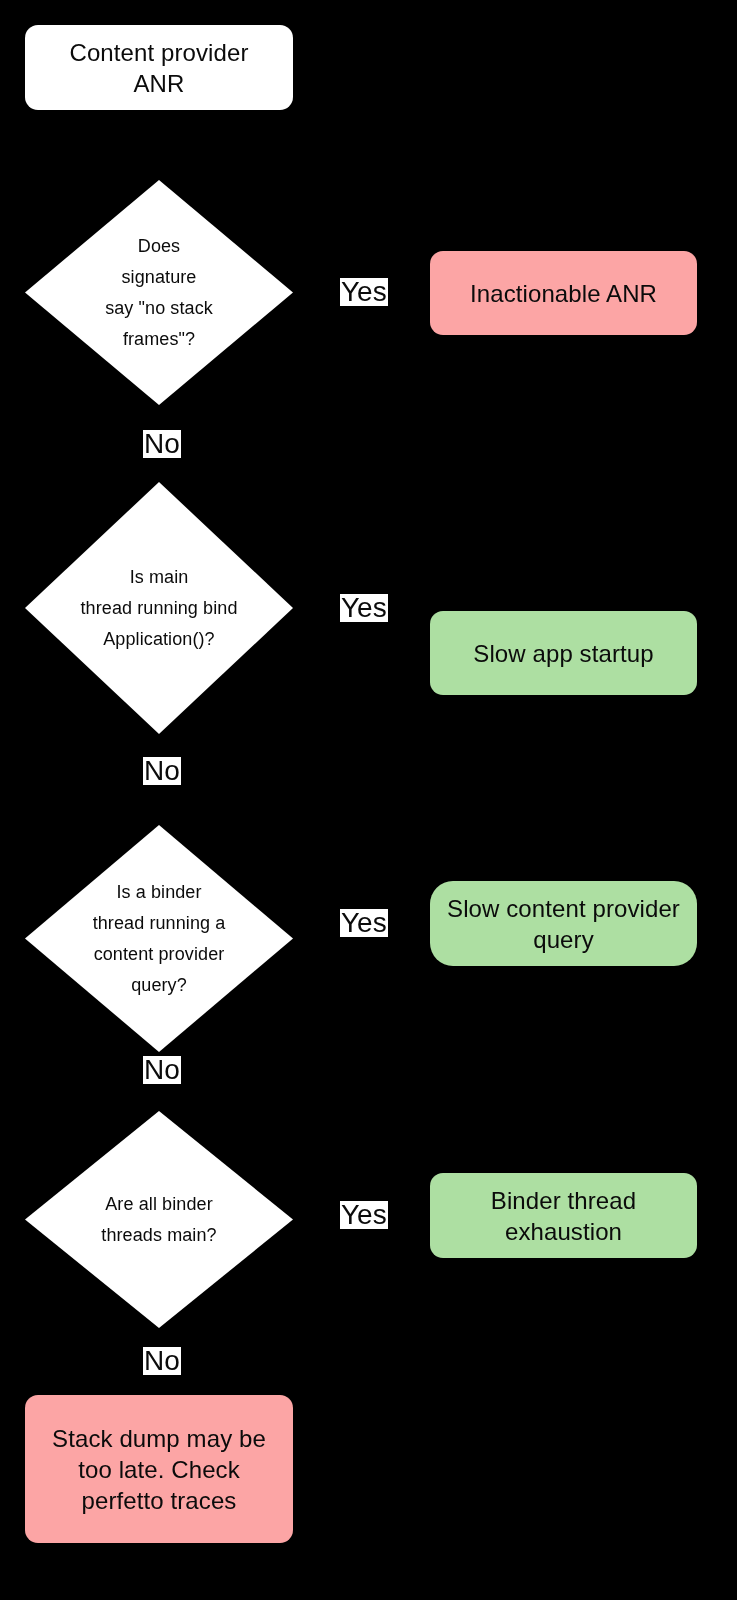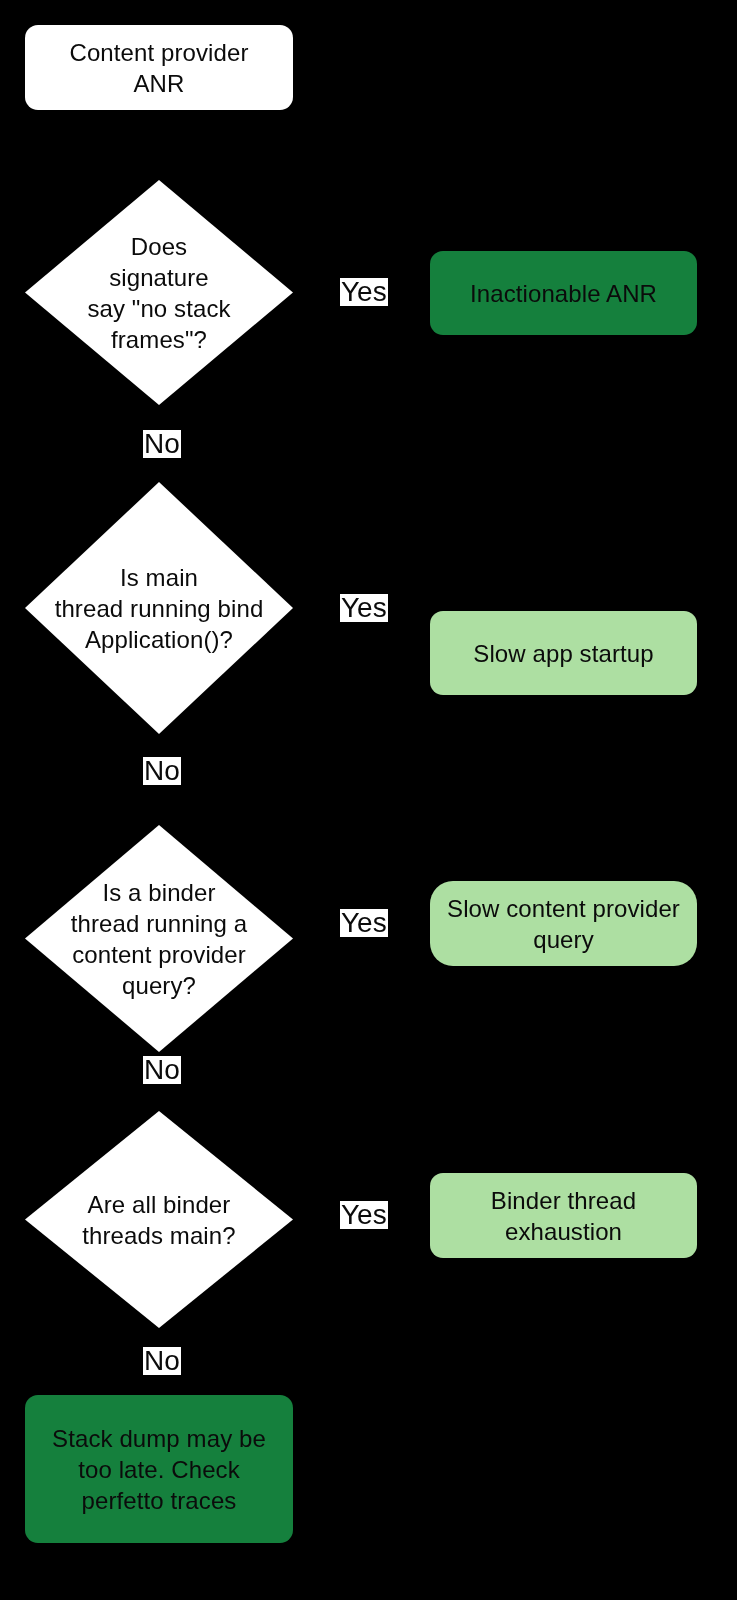--- a/index.html
+++ b/index.html
@@ -30,21 +30,21 @@
     text-align: center;
     border-radius: 13px;
     color: #0b0b0b;
     font-size: 24px;
     line-height: 31px;
     letter-spacing: 0.1px;
     padding: 6px 12px;
     white-space: pre-line;
   }
   .node.start   { background: #ffffff; }
-  .node.pink    { background: #15803d; }
+  .node.pink    { background: #fca5a5; }
   .node.green   { background: #addfa2; }
 
   
   .diamond-wrap {
     position: absolute;
   }
   .diamond-shape {
     position: absolute;
     left: 0; top: 0;
     width: 100%;
@@ -55,21 +55,21 @@
     height: 100%;
     background: #ffffff;
     clip-path: polygon(50% 0%, 100% 50%, 50% 100%, 0% 50%);
   }
   .diamond-text {
     position: absolute;
     left: 0;
     width: 100%;
     text-align: center;
     color: #0b0b0b;
-    font-size: 24px;
+    font-size: 18px;
     line-height: 31px;
     letter-spacing: 0.1px;
     white-space: pre-line;
     top: 50%;
     transform: translateY(-50%);
   }
 
   
   .edge-label {
     position: absolute;

